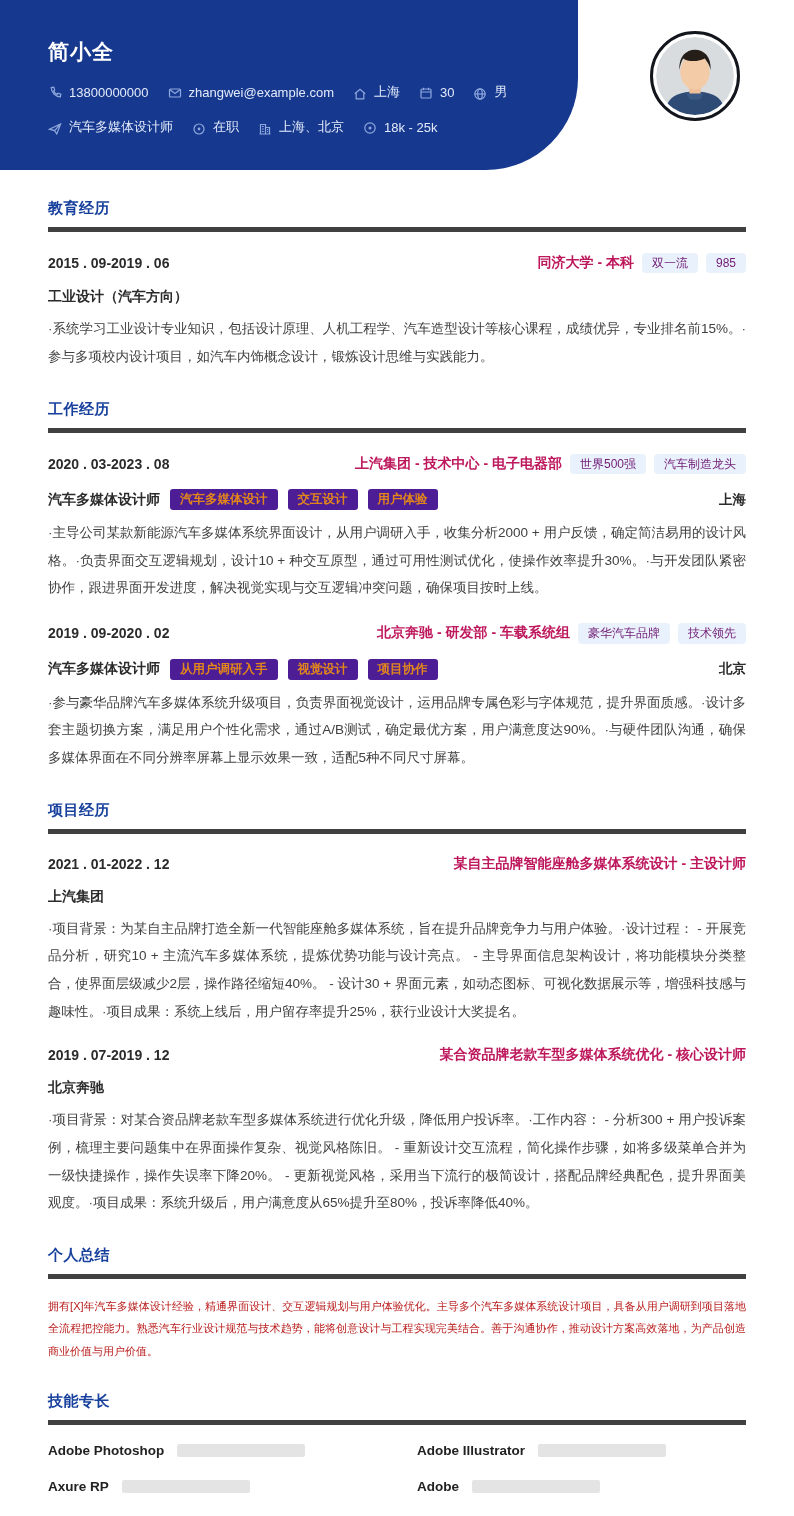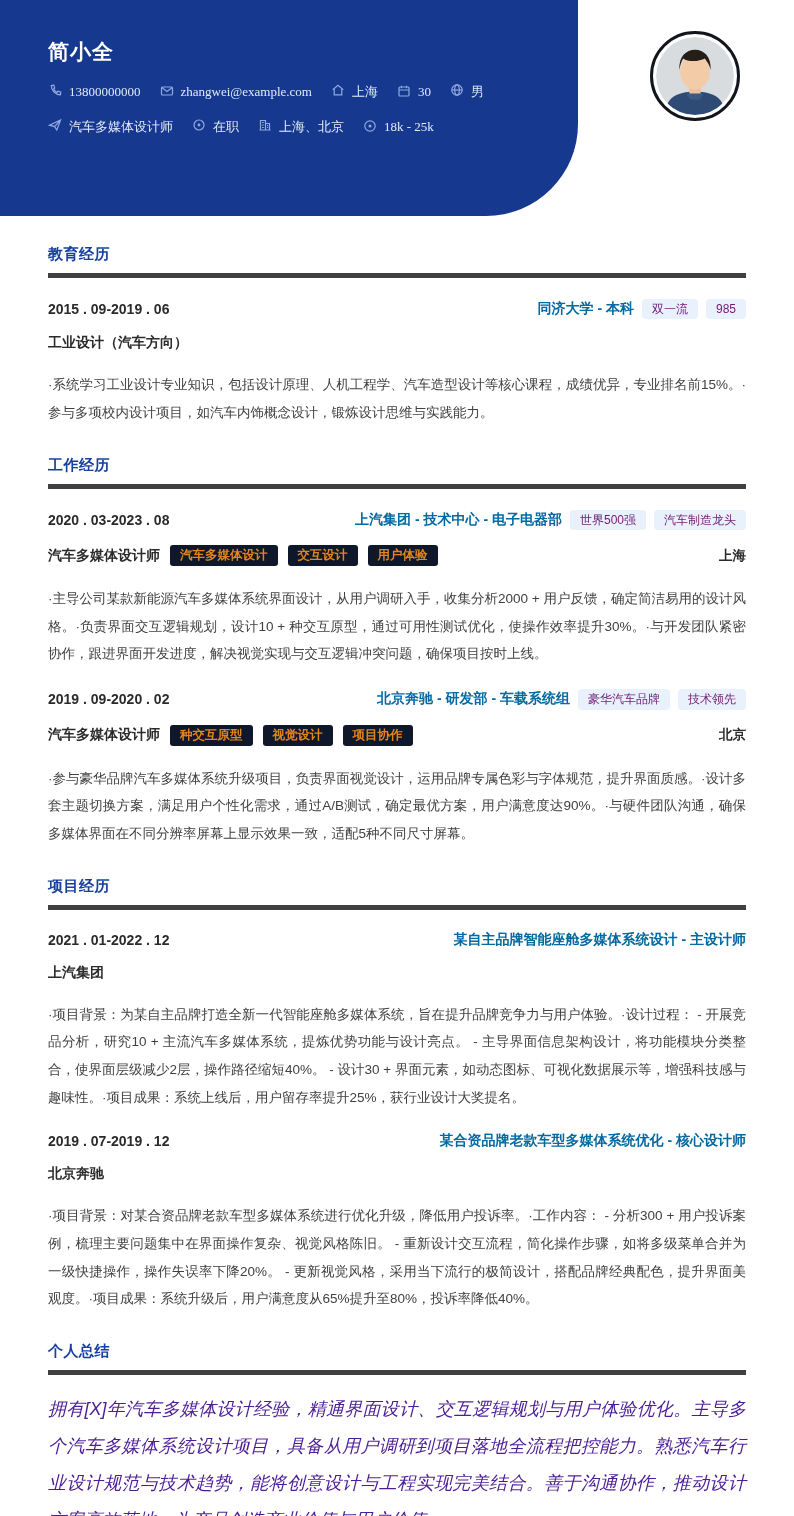--- a/index.html
+++ b/index.html
@@ -4,58 +4,58 @@
 <style>
   * { margin:0; padding:0; box-sizing:border-box; }
   html,body { background:#ffffff; }
   body {
     width:794px; min-height:1516px; margin:0 auto;
     font-family:"Liberation Sans","DejaVu Sans",sans-serif;
     color:#3f3f3f; position:relative; overflow:hidden;
   }
   
   .hero {
-    position:relative; width:578px; height:216px;
+    position:relative; width:578px; height:170px;
     background:#16398F; border-radius:0 0 92px 0;
     padding:38px 0 0 48px; color:#eef2fb;
   }
   .hero-name { font-size:21px; font-weight:bold; letter-spacing:1px; color:#ffffff; }
   .hero-row { display:flex; align-items:center; margin-top:17px; font-size:13px; color:#e3eafa; white-space:nowrap; }
-  .hero-item { display:flex; align-items:flex-start; margin-right:19px;font-family:Liberation Serif, serif; }
+  .hero-item { display:flex; align-items:flex-end; margin-right:19px; }
   .hero-item .ic { display:inline-flex; margin-right:7px; }
   .hero-item .ic svg { stroke:#8fa8dd; fill:none; stroke-width:1.2; }
   .avatar {
     position:absolute; left:650px; top:31px; width:90px; height:90px;
     border:3px solid #12161c; border-radius:50%; background:#ffffff; padding:3px;
   }
   .avatar svg { width:100%; height:100%; border-radius:50%; display:block; }
   
   .content { padding:0 48px; }
   .section-title {
     margin-top:29px; padding-bottom:9px; border-bottom:5px solid #404040;
     color:#17409D; font-size:15px; font-weight:bold; letter-spacing:0.5px;
   }
   .head-row { display:flex; align-items:center; margin-top:21px; }
   .date { font-weight:bold; font-size:14px; color:#2b2b2b; }
   .right-group { margin-left:auto; display:flex; align-items:center; gap:8px; }
-  .org { font-weight:bold; font-size:14px; color:#0369a1; }
+  .org { font-weight:bold; font-size:14px; color:#be185d; }
   .badge {
     background:#E9F2FC; color:#701a75; font-size:12px;
     padding:3px 10px; border-radius:4px; line-height:1.2;
   }
   .role-row { display:flex; align-items:center; margin-top:15px; gap:10px; }
   .role { font-weight:bold; font-size:14px; color:#2b2b2b; }
   .tag {
-    background:#0f172a; color:#E2861C; font-size:12.5px; font-weight:bold;
+    background:#4c1d95; color:#E2861C; font-size:12.5px; font-weight:bold;
     padding:3px 10px; border-radius:3px; line-height:1.2;
   }
   .city { margin-left:auto; font-weight:bold; font-size:13.5px; color:#2b2b2b; }
   .subline { margin-top:15px; font-weight:bold; font-size:14px; color:#2b2b2b; }
-  .desc { margin-top:19px; font-size:13.5px; line-height:2.05; color:#404040; text-align:justify; }
-  .summary-text { margin-top:16px; font-size:18px; line-height:2.05; color:#4c1d95; text-align:justify;font-style:italic; }
+  .desc { margin-top:9px; font-size:13.5px; line-height:2.05; color:#404040; text-align:justify; }
+  .summary-text { margin-top:16px; font-size:11px; line-height:2.05; color:#b91c1c; text-align:justify; }
   
   .skills-grid {
     margin-top:18px; display:grid; grid-template-columns:1fr 1fr;
     column-gap:40px; row-gap:21px;
   }
   .skill-item { display:flex; align-items:center; }
   .skill-label { font-size:13.5px; font-weight:600; color:#222; margin-right:13px; white-space:nowrap; }
   .skill-track { width:128px; height:13px; background:#e4e4e4; border-radius:2px; position:relative; overflow:hidden; flex:none; }
   .skill-fill {
     height:100%; background:#17409D;
@@ -200,21 +200,21 @@
   <div class="head-row">
     <span class="date">2019 . 09-2020 . 02</span>
     <span class="right-group">
       <span class="org">北京奔驰 - 研发部 - 车载系统组</span>
       <span class="badge">豪华汽车品牌</span>
       <span class="badge">技术领先</span>
     </span>
   </div>
   <div class="role-row">
     <span class="role">汽车多媒体设计师</span>
-    <span class="tag">种交互原型</span>
+    <span class="tag">从用户调研入手</span>
     <span class="tag">视觉设计</span>
     <span class="tag">项目协作</span>
     <span class="city">北京</span>
   </div>
   <p class="desc">·参与豪华品牌汽车多媒体系统升级项目，负责界面视觉设计，运用品牌专属色彩与字体规范，提升界面质感。·设计多套主题切换方案，满足用户个性化需求，通过A/B测试，确定最优方案，用户满意度达90%。·与硬件团队沟通，确保多媒体界面在不同分辨率屏幕上显示效果一致，适配5种不同尺寸屏幕。</p>
 
   <h2 class="section-title">项目经历</h2>
 
   <div class="head-row">
     <span class="date">2021 . 01-2022 . 12</span>

